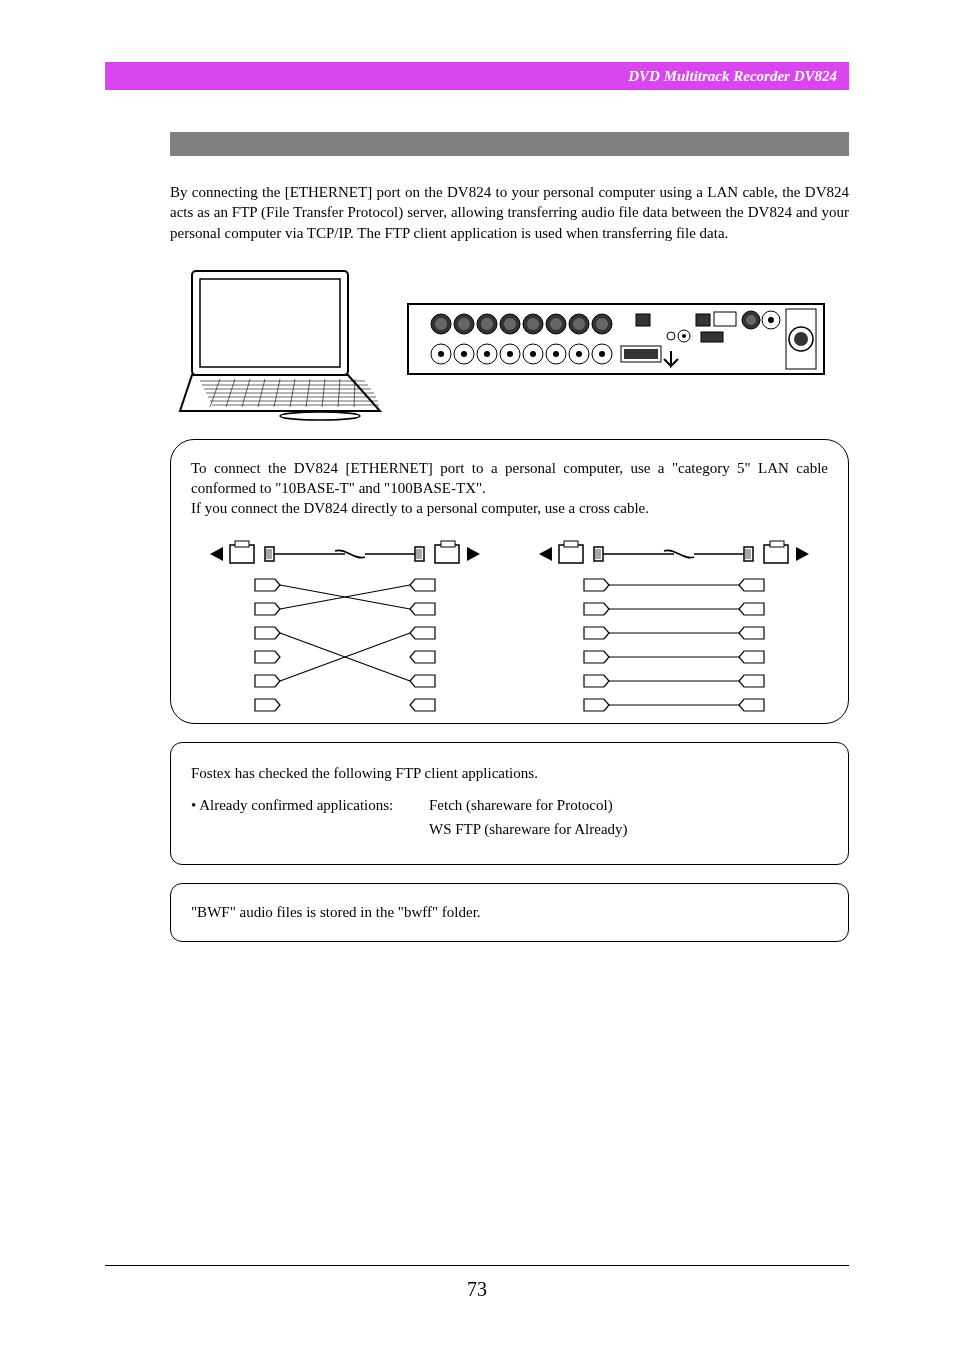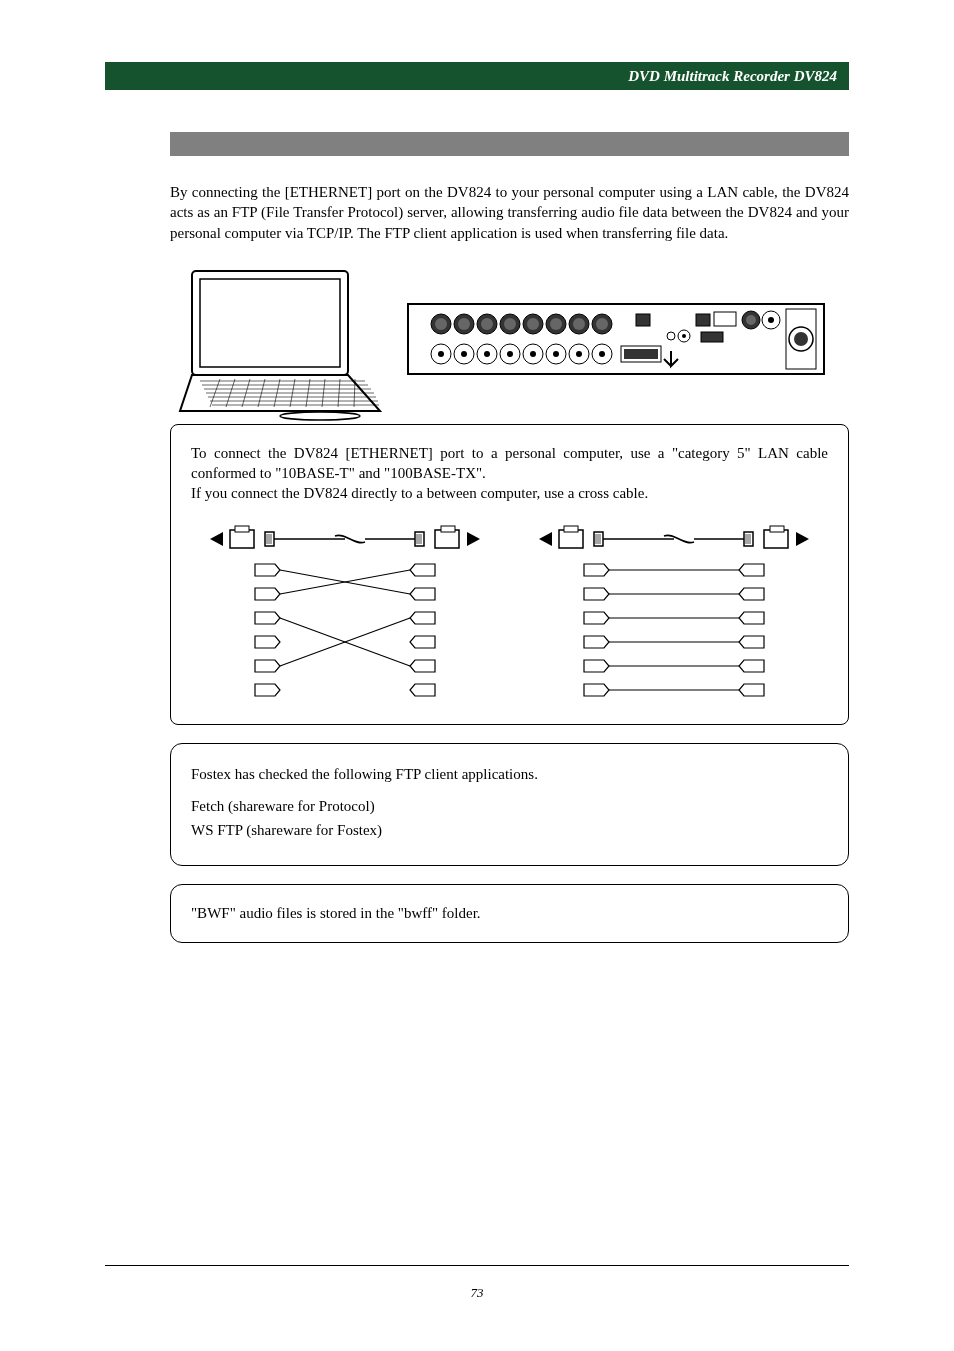--- a/index.html
+++ b/index.html
@@ -5,21 +5,21 @@
     * { margin: 0; padding: 0; box-sizing: border-box; }
     body {
       font-family: Georgia, 'Times New Roman', serif;
       background: #fff;
       color: #000;
       width: 954px;
       height: 1351px;
       position: relative;
     }
     .header-grey {
-      background: #14532d;
+      background: #d946ef;
       height: 28px;
       margin: 62px 105px 0 105px;
       display: flex;
       align-items: center;
       justify-content: flex-end;
       padding-right: 12px;
     }
     .header-title {
       color: #fff;
       font-style: italic;
@@ -39,24 +39,24 @@
     }
     .laptop-device-row {
       margin: 18px 100px 0 170px;
       display: flex;
       align-items: center;
       gap: 16px;
     }
     .laptop-svg { width: 220px; height: 160px; }
     .device-svg { width: 420px; height: 90px; }
     .note-box {
-      margin: 3px 105px 0 170px;
+      margin: 18px 105px 0 170px;
       border: 1px solid #000;
-      border-radius: 8px;
-      padding: 18px 20px 20px 20px;
+      border-radius: 24px;
+      padding: 18px 20px 4px 20px;
     }
     .note-text {
       font-size: 15px;
       line-height: 1.35;
       text-align: justify;
     }
     .cable-diagrams {
       display: flex;
       justify-content: space-around;
       margin-top: 20px;
@@ -91,22 +91,21 @@
       left: 105px;
       right: 105px;
       border-top: 1px solid #000;
     }
     .page-number {
       position: absolute;
       bottom: 50px;
       left: 0;
       right: 0;
       text-align: center;
-      font-size: 13px;
-      font-style: italic;
+      font-size: 20px;
     }
   </style>
 </head>
 <body>
 
 <div class="header-grey">
   <span class="header-title">DVD Multitrack Recorder DV824</span>
 </div>
 
 <div class="section-bar"></div>
@@ -192,21 +191,21 @@
       <circle cx="365" cy="24" r="3" fill="#000"></circle>
     <rect x="380" y="13" width="30" height="60" fill="#fff" stroke="#000"></rect>
     <circle cx="395" cy="43" r="12" fill="#fff" stroke="#000" stroke-width="1.5"></circle>
     <circle cx="395" cy="43" r="7" fill="#333"></circle>
     <path d="M 265 55 L 265 70 L 272 63 L 265 70 L 258 63" fill="none" stroke="#000" stroke-width="2"></path>
   </svg>
 </div>
 
 <div class="note-box">
   <div class="note-text">To connect the DV824 [ETHERNET] port to a personal computer, use a "category 5" LAN cable conformed to "10BASE-T" and "100BASE-TX".</div>
-  <div class="note-text">If you connect the DV824 directly to a between computer, use a cross cable.</div>
+  <div class="note-text">If you connect the DV824 directly to a personal computer, use a cross cable.</div>
   <div class="cable-diagrams">
     <svg class="cable-svg" viewBox="0 0 280 180">
       <path d="M 5 15 L 18 8 L 18 22 Z" fill="#000"></path>
       <rect x="25" y="6" width="24" height="18" fill="#fff" stroke="#000" stroke-width="1.5"></rect>
       <rect x="30" y="2" width="14" height="6" fill="#fff" stroke="#000" stroke-width="1"></rect>
       <rect x="60" y="8" width="9" height="14" fill="#fff" stroke="#000" stroke-width="1.5"></rect>
       <line x1="62" y1="10" x2="62" y2="20" stroke="#000" stroke-width="0.7"></line>
         <line x1="64" y1="10" x2="64" y2="20" stroke="#000" stroke-width="0.7"></line>
         <line x1="66" y1="10" x2="66" y2="20" stroke="#000" stroke-width="0.7"></line>
       <line x1="69" y1="15" x2="140" y2="15" stroke="#000" stroke-width="1.5"></line>
@@ -276,23 +275,24 @@
         <path d="M 230 160 L 210 160 L 205 166 L 210 172 L 230 172 Z"></path>
         <line x1="75" y1="166" x2="205" y2="166"></line>
       </g>
     </svg>
   </div>
 </div>
 
 <div class="memo-box">
   <div>Fostex has checked the following FTP client applications.</div>
   <div class="memo-row">
+    <div class="memo-left">• Already confirmed applications:</div>
     <div class="memo-right">
       <div>Fetch (shareware for Protocol)</div>
-      <div>WS FTP (shareware for Fostex)</div>
+      <div>WS FTP (shareware for Already)</div>
     </div>
   </div>
 </div>
 
 <div class="note-box3">
   <div>"BWF" audio files is stored in the "bwff" folder.</div>
 </div>
 
 <div class="page-footer-line"></div>
 <div class="page-number">73</div>

